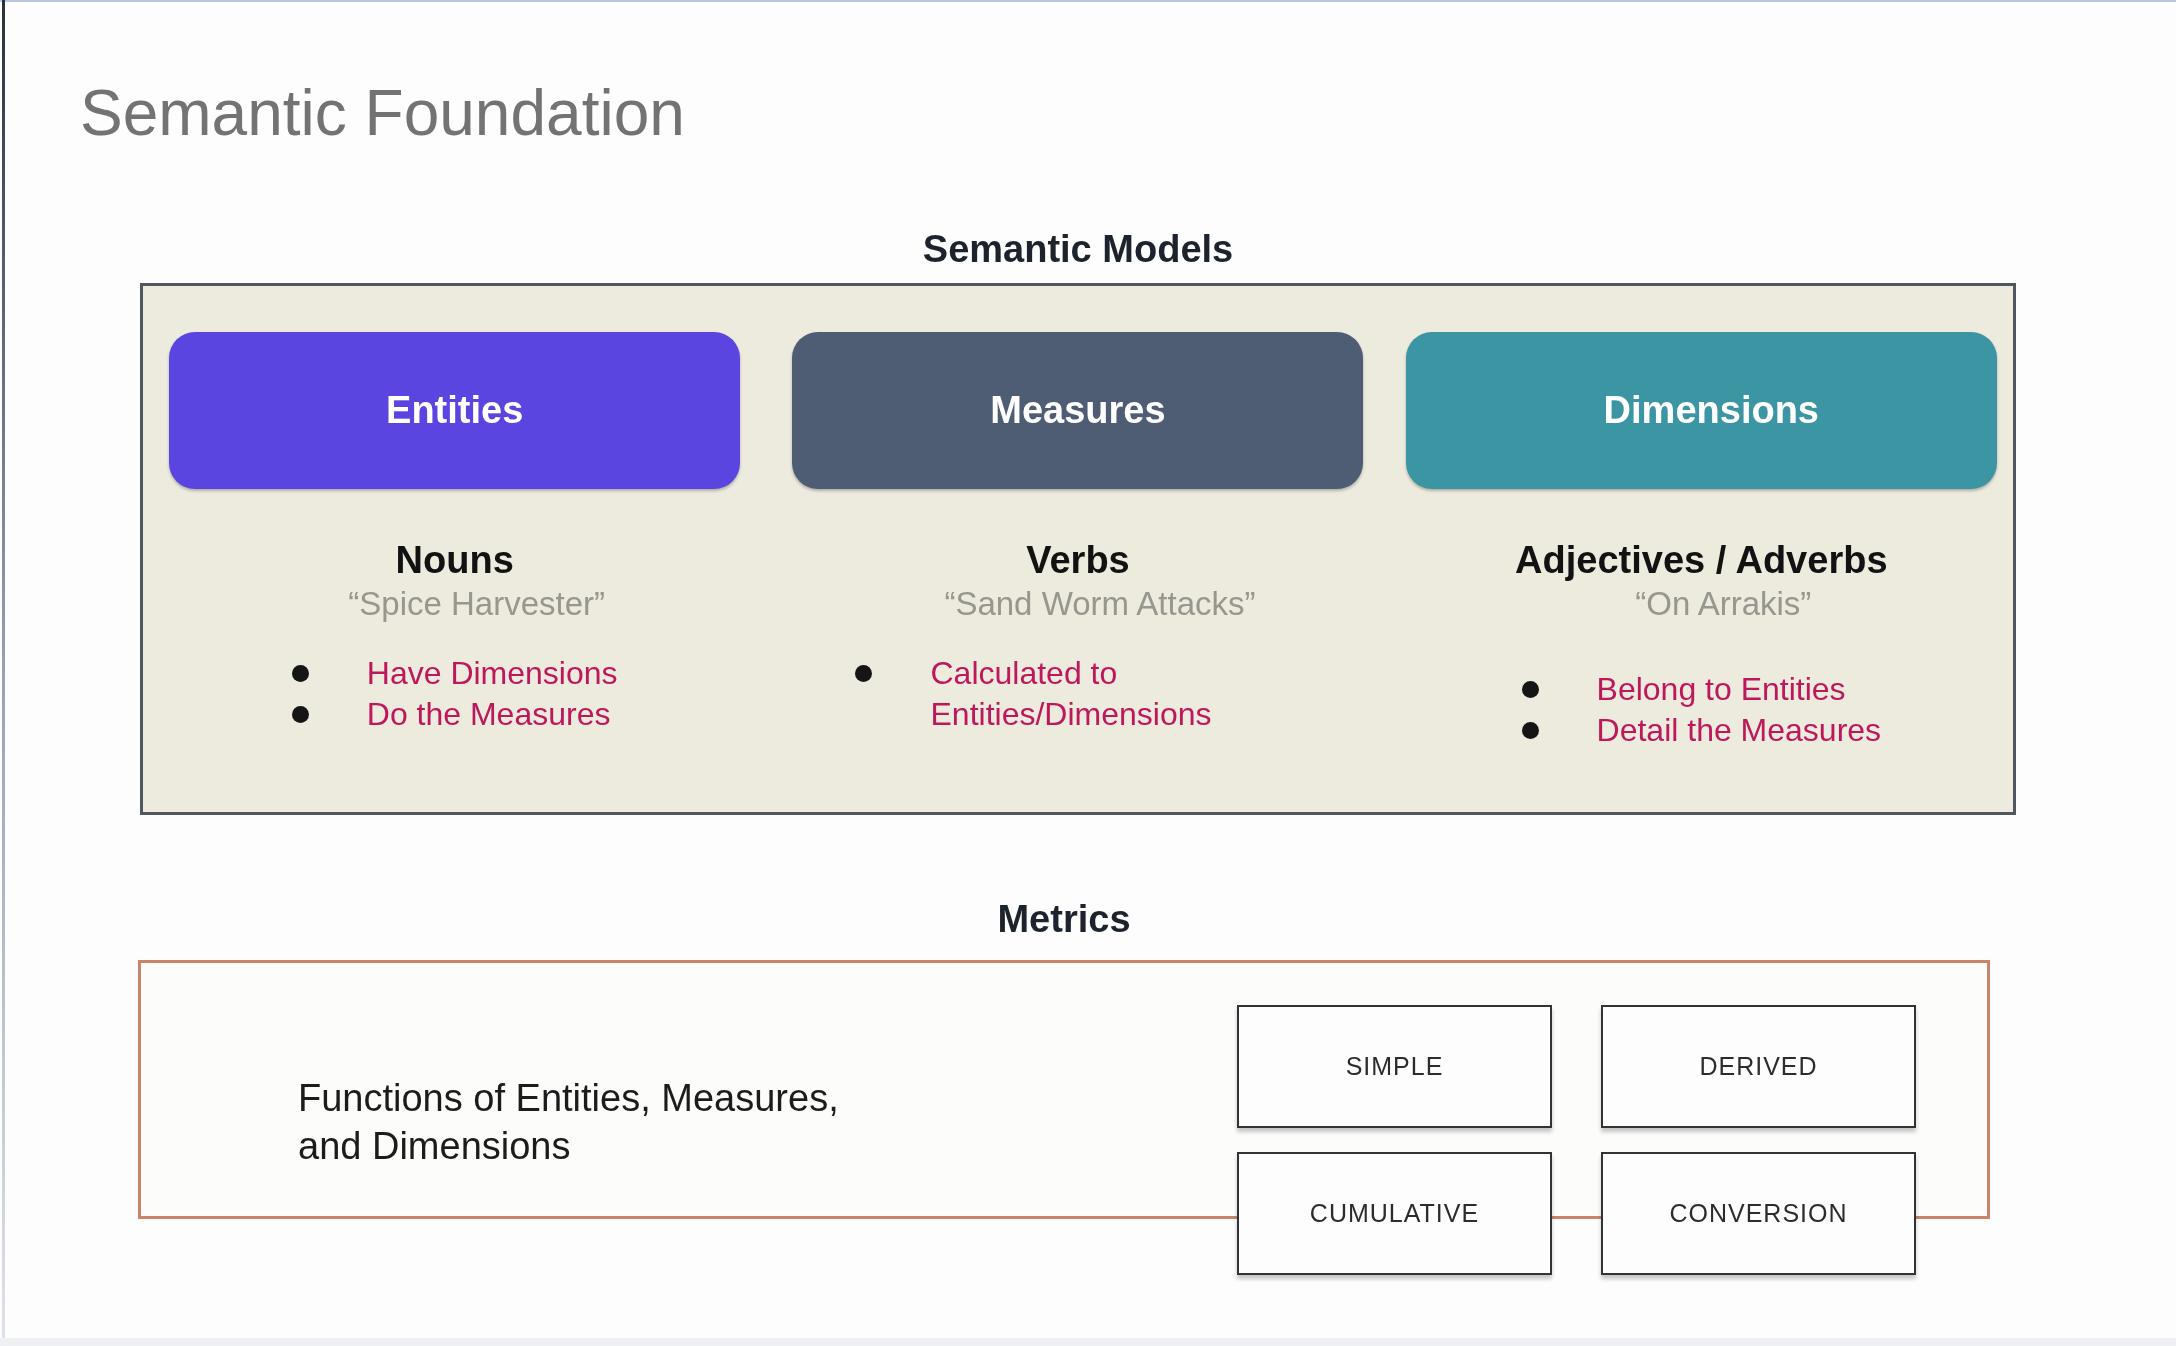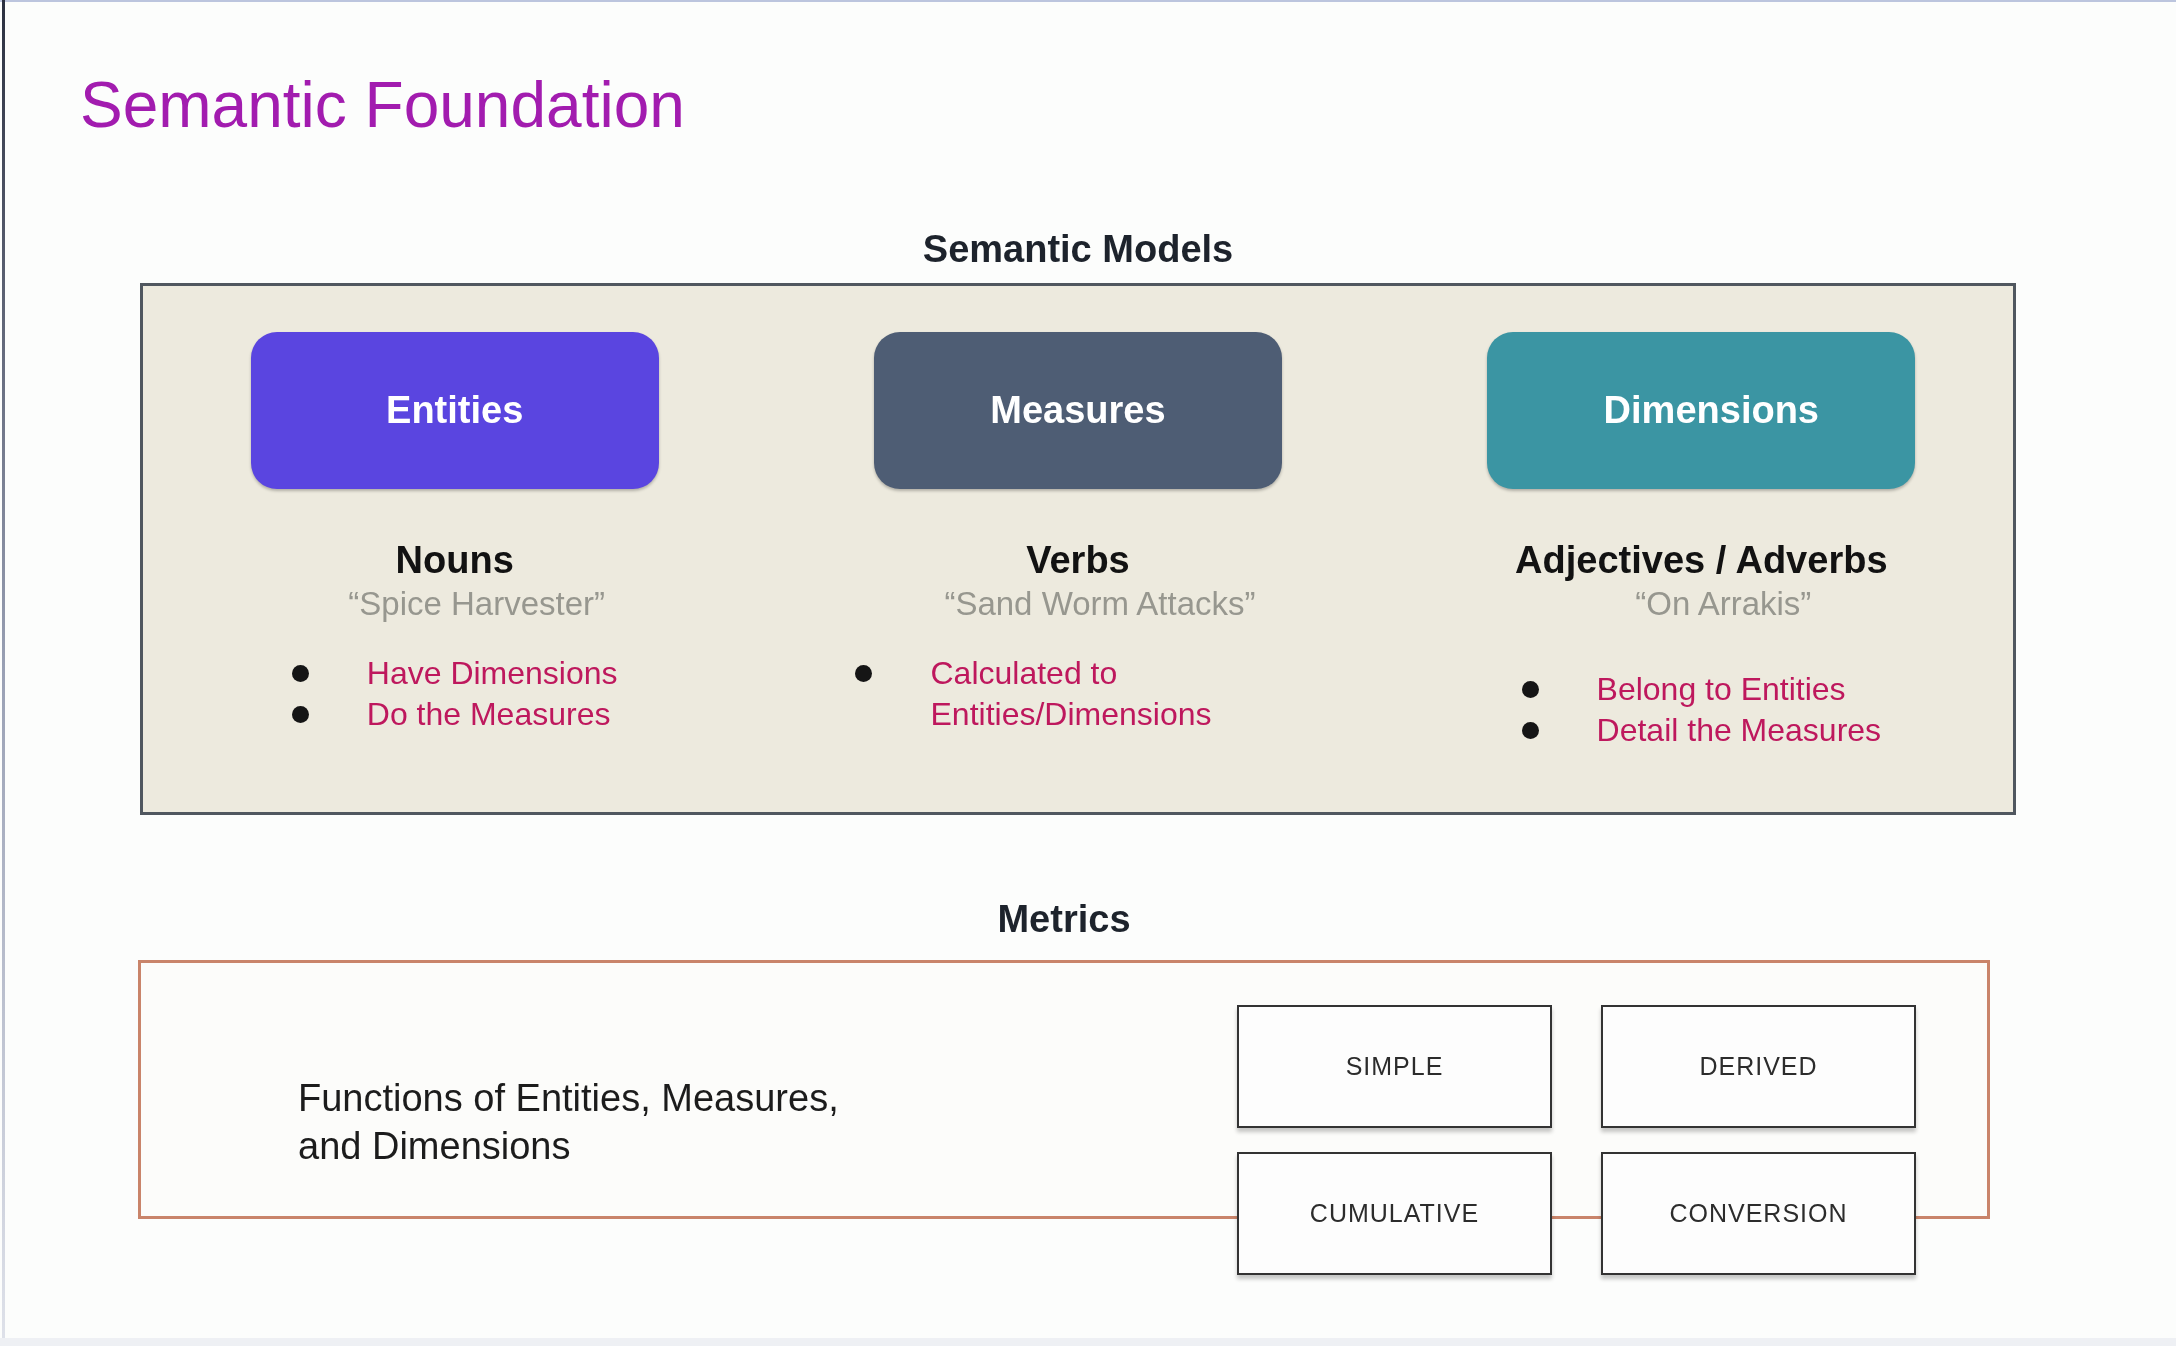--- a/index.html
+++ b/index.html
@@ -24,24 +24,24 @@
     position: absolute; top: 0; left: 2px; width: 3px; height: 100%;
     background: linear-gradient(#2b3040, #9aa1b5, #dfe2ea);
   }
   .edge-bottom {
     position: absolute; bottom: 0; left: 0; width: 100%; height: 8px;
     background: #eef0f4;
   }
 
   .slide-title {
     position: absolute;
-    left: 80px; top: 68px;
+    left: 80px; top: 76px;
     font-size: 64px;
     font-weight: 400;
-    color: #a21caf;
+    color: #737373;
     letter-spacing: 0px;
   }
 
   .section-heading {
     position: absolute;
     text-align: center;
     font-size: 38px;
     font-weight: 700;
     color: #1d232c;
   }
@@ -58,21 +58,21 @@
     display: flex;
   }
   .model-col {
     flex: 1 1 0;
     display: flex;
     flex-direction: column;
     align-items: center;
   }
   .pill {
     margin-top: 46px;
-    width: 408px; height: 157px;
+    width: 571px; height: 157px;
     border-radius: 26px;
     display: flex;
     align-items: center;
     justify-content: center;
     color: #ffffff;
     font-size: 38px;
     font-weight: 700;
     box-shadow: 0 2px 3px rgba(0,0,0,0.25);
   }
   .term {

